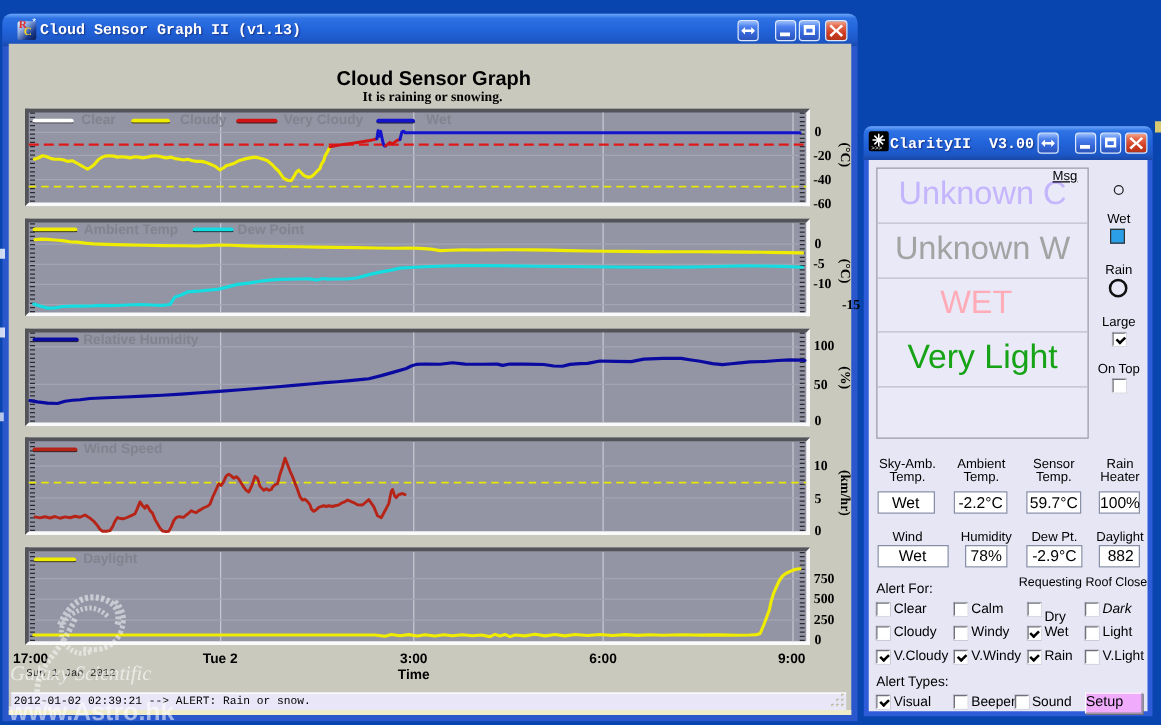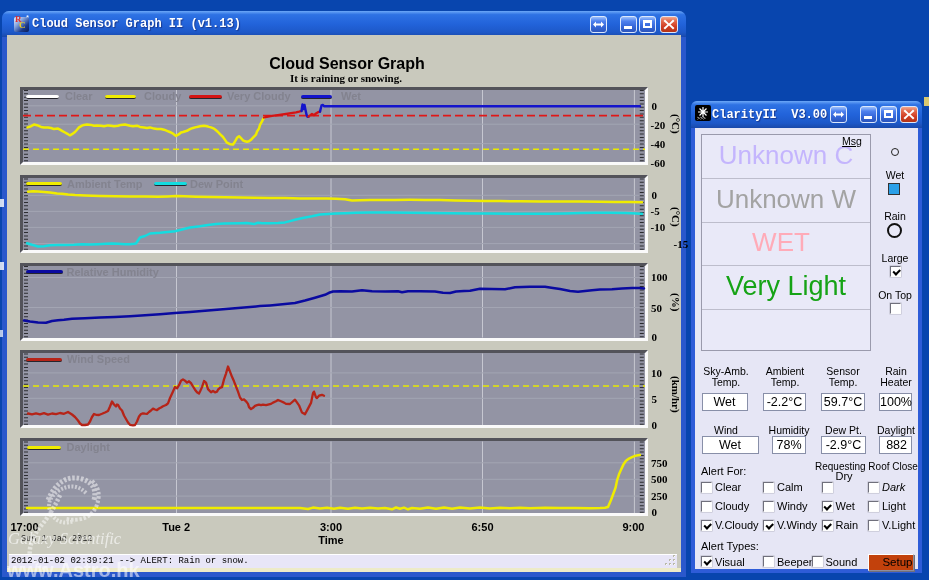--- a/index.html
+++ b/index.html
@@ -145,21 +145,21 @@
 <div class="axlab" style="left:651px;top:490.6px;">250</div>
 <div class="axlab" style="left:651.5px;top:507.29999999999995px;">0</div>
 <div class="axlab" style="left:681px;top:113.5px;transform:rotate(90deg);transform-origin:left top;">(°C)</div>
 <div class="axlab" style="left:681px;top:207.0px;transform:rotate(90deg);transform-origin:left top;">(°C)</div>
 <div class="axlab" style="left:681px;top:293.0px;transform:rotate(90deg);transform-origin:left top;">(%)</div>
 <div class="axlab" style="left:681px;top:376.0px;transform:rotate(90deg);transform-origin:left top;">(km/hr)</div>
 
 <div class="xlab" style="left:24.5px;top:521px;">17:00</div>
 <div class="xlab" style="left:176.2px;top:521px;">Tue 2</div>
 <div class="xlab" style="left:331px;top:521px;">3:00</div>
-<div class="xlab" style="left:482.5px;top:521px;">6:50</div>
+<div class="xlab" style="left:482.5px;top:521px;">6:00</div>
 <div class="xlab" style="left:633.4px;top:521px;">9:00</div>
 <div class="xlab" style="left:331px;top:534px;">Time</div>
 <div class="abs" style="left:21px;top:534px;font-family:'Liberation Mono',monospace;font-size:8.5px;color:#222;">Sun 1 Jan 2012</div>
 
 <div class="abs" style="left:9px;top:554px;width:668px;height:14px;background:#e8e6f7;border-top:1px solid #fff;"></div>
 <div class="abs" style="left:11px;top:556px;font-family:'Liberation Mono',monospace;font-size:9px;color:#000;white-space:nowrap;">2012-01-02 02:39:21 --&gt; ALERT: Rain or snow.</div>
 <div class="abs" style="left:7px;top:568px;width:674px;height:4px;background:#edebc8;"></div>
 
 <svg class="abs" style="left:664px;top:554px;" width="14" height="13">
   <g fill="#b8b8a8">
@@ -272,21 +272,21 @@
 <div class="cbox" style="left:879px;top:436px;width:33px;text-align:right;padding-right:4px;box-sizing:border-box;">882</div>
 
 <div class="chklab" style="left:701px;top:464.5px;">Alert For:</div>
 <div class="chklab" style="left:815px;top:460.5px;font-size:10px;">Requesting Roof Close</div>
 
 <div class="chk" style="left:701px;top:481.5px;"></div>
 <div class="chklab" style="left:715px;top:481px;">Clear</div>
 <div class="chk" style="left:763px;top:481.5px;"></div>
 <div class="chklab" style="left:777px;top:481px;">Calm</div>
 <div class="chk" style="left:821.5px;top:481.5px;"></div>
-<div class="chklab" style="left:835.5px;top:470px;">Dry</div>
+<div class="chklab" style="left:835.5px;top:488px;">Dry</div>
 <div class="chk" style="left:868px;top:481.5px;"></div>
 <div class="chklab" style="left:882px;top:481px;font-style:italic;">Dark</div>
 
 <div class="chk" style="left:701px;top:500.5px;"></div>
 <div class="chklab" style="left:715px;top:500px;">Cloudy</div>
 <div class="chk" style="left:763px;top:500.5px;"></div>
 <div class="chklab" style="left:777px;top:500px;">Windy</div>
 <div class="chk" style="left:821.5px;top:500.5px;">
     <div class="tick"></div>
   </div>
@@ -311,13 +311,13 @@
 
 <div class="chklab" style="left:701px;top:540px;">Alert Types:</div>
 <div class="chk" style="left:701px;top:556px;">
     <div class="tick"></div>
   </div>
 <div class="chklab" style="left:715px;top:555.5px;">Visual</div>
 <div class="chk" style="left:763px;top:556px;"></div>
 <div class="chklab" style="left:777px;top:555.5px;">Beeper</div>
 <div class="chk" style="left:811.5px;top:556px;"></div>
 <div class="chklab" style="left:825.5px;top:555.5px;">Sound</div>
-<div class="abs" style="left:867.5px;top:554px;width:46px;height:16.5px;background:#c2410c;border:1px solid;border-color:#ffffff #8e8e9c #8e8e9c #ffffff;box-shadow:1px 1px 0 #6e6e7a;box-sizing:border-box;font-size:11.5px;text-align:right;line-height:14px;">Setup</div>
+<div class="abs" style="left:867.5px;top:554px;width:46px;height:16.5px;background:#f0abfc;border:1px solid;border-color:#ffffff #8e8e9c #8e8e9c #ffffff;box-shadow:1px 1px 0 #6e6e7a;box-sizing:border-box;font-size:11.5px;text-align:left;line-height:14px;">Setup</div>
 
 </body></html>

